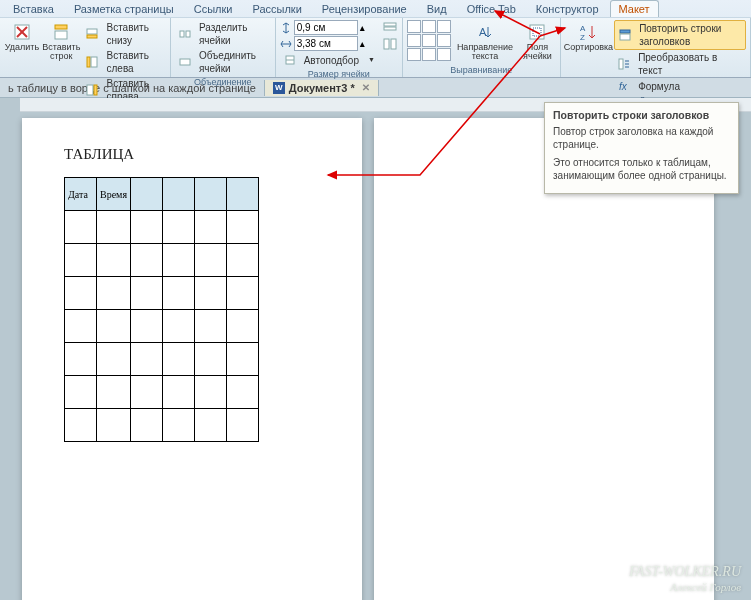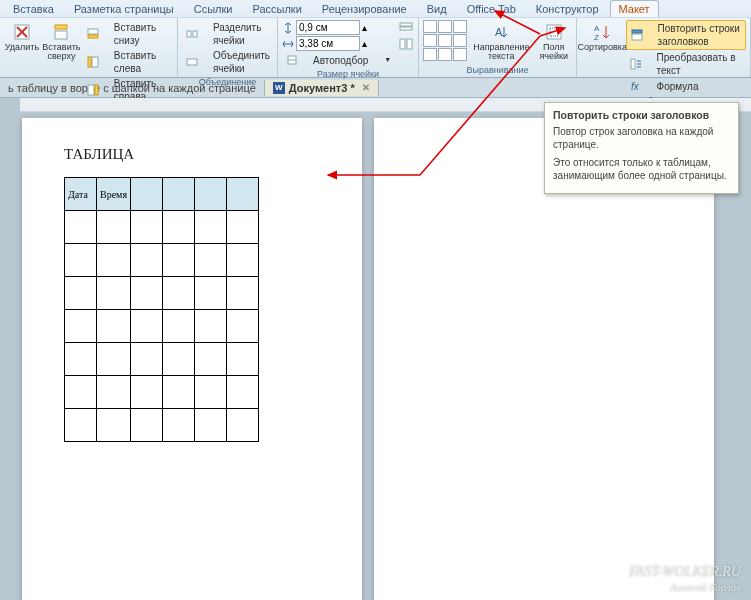--- a/index.html
+++ b/index.html
@@ -87,21 +87,21 @@
     margin-top: 1px;
   }
   .small-btns {
     display: flex;
     flex-direction: column;
     gap: 0;
   }
   .small-btn {
     display: flex;
     align-items: center;
-    gap: 14px;
+    gap: 7px;
     padding: 1px 3px;
     cursor: pointer;
     font-size: 10px;
     color: #333;
     border-radius: 2px;
     line-height: 1.3;
   }
   .small-icon {
     width: 14px; height: 14px;
     display: flex; align-items: center; justify-content: center;
@@ -280,21 +280,21 @@
           <div class="big-btn-label">Удалить</div>
         </div>
         <div class="big-btn">
           <div class="big-icon">
             <svg width="18" height="18">
                 <rect x="3" y="8" width="12" height="8" fill="#fff" stroke="#8aa"></rect>
                 <rect x="3" y="2" width="12" height="4" fill="#ffd060" stroke="#c90"></rect>
               </svg>
           </div>
           <div class="big-btn-label" style="white-space:pre">Вставить
-сверху</div>
+строк</div>
         </div>
         <div class="small-btns">
           <div class="small-btn">
             <span class="small-icon">
                 <svg width="12" height="12">
                   <rect x="1" y="1" width="10" height="5" fill="#fff" stroke="#8aa"></rect>
                   <rect x="1" y="7" width="10" height="3" fill="#ffd060" stroke="#c90"></rect>
                 </svg>
               </span>
             <span>Вставить снизу</span>

